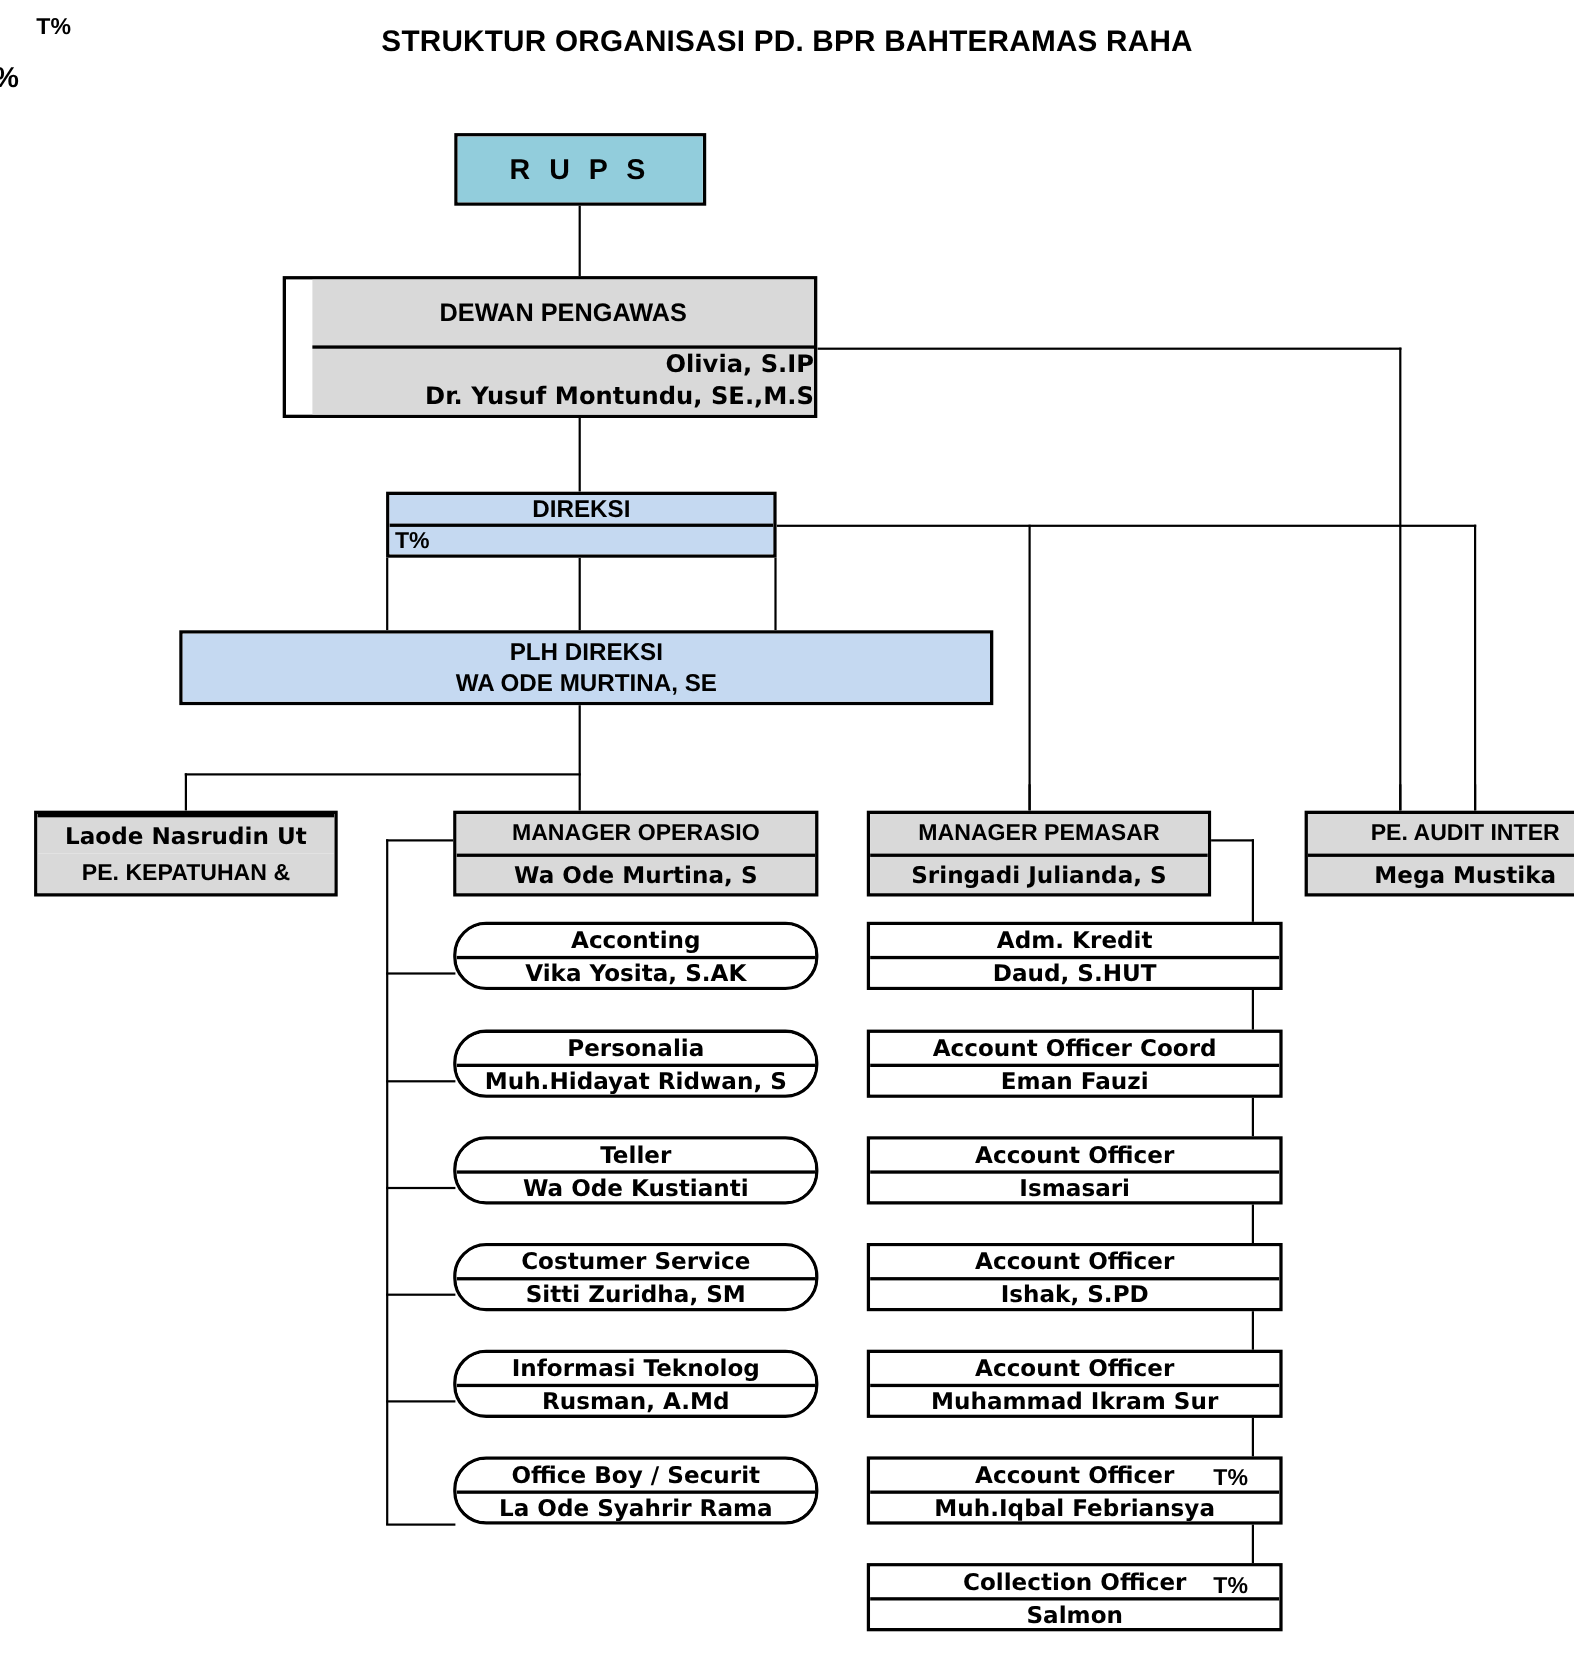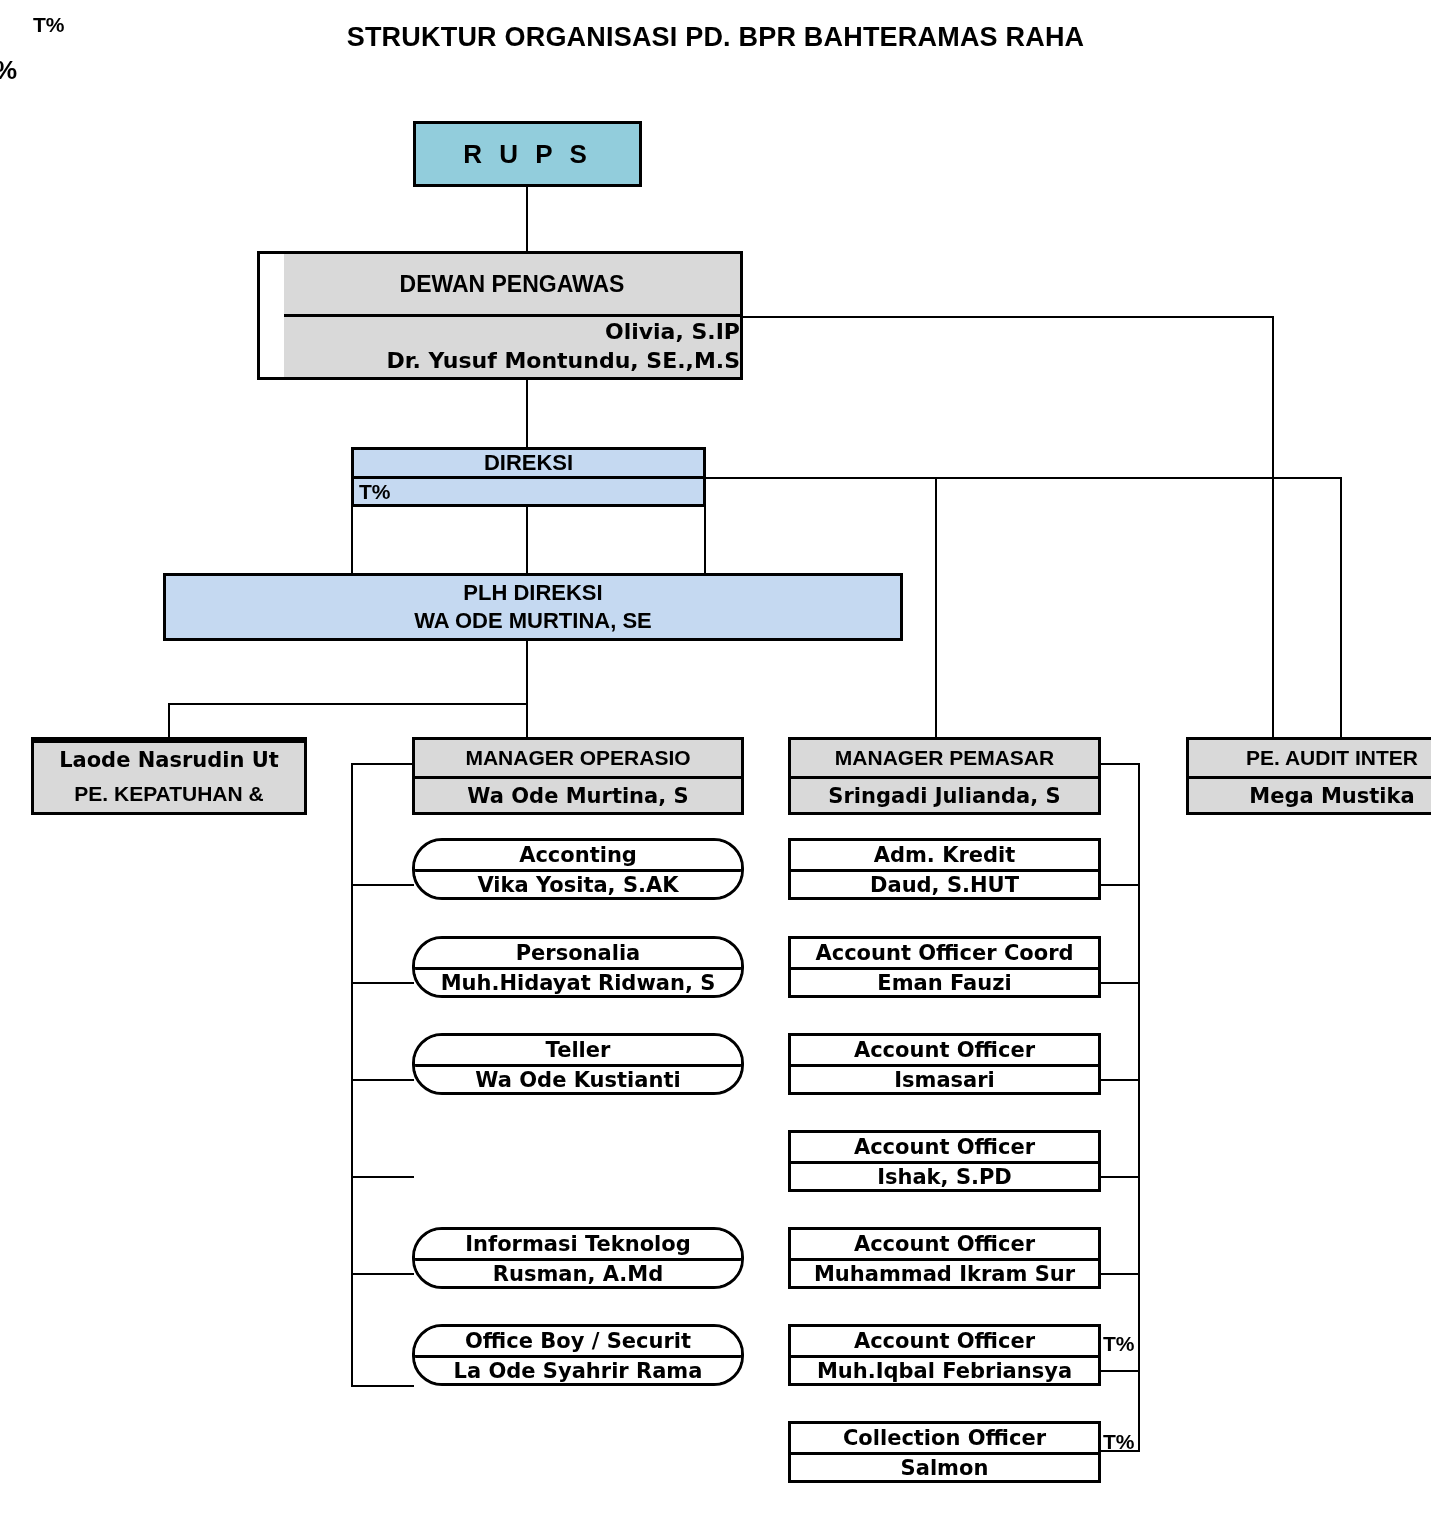--- a/index.html
+++ b/index.html
@@ -112,21 +112,21 @@
   #node-kepatuhan { left: 31px;   width: 276px; }
   #node-operasi   { left: 412px;  width: 332px; }
   #node-pemasaran { left: 788px;  width: 313px; }
   #node-audit     { left: 1186px; width: 292px; }
 
   
   .leaf { height: 62px; }
   .leaf .row-title { height: 28px; font-size: 21px; }
   .leaf .row-body  { height: 28px; font-size: 21px; }
   .col-left  { left: 412px;  width: 332px; border-radius: 30px; }
-  .col-right { left: 788px;  width: 313px; }
+  .col-right { left: 788px;  width: 378px; }
 </style>
 </head>
 <body>
 
 <div id="chart-root">
 
   <div class="artifact" style="left:33px; top:13px;">T%</div>
   <div class="artifact" style="left:-6px; top:55px; font-size:26px;">%</div>
 
   <div id="page-title">STRUKTUR ORGANISASI PD. BPR BAHTERAMAS RAHA</div>
@@ -225,20 +225,24 @@
     <div class="row row-body sep fill-white">Vika Yosita, S.AK</div>
   </div>
   <div class="node leaf col-left" style="top:936px;">
     <div class="row row-title fill-white">Personalia</div>
     <div class="row row-body sep fill-white">Muh.Hidayat Ridwan, S</div>
   </div>
   <div class="node leaf col-left" style="top:1033px;">
     <div class="row row-title fill-white">Teller</div>
     <div class="row row-body sep fill-white">Wa Ode Kustianti</div>
   </div>
+  <div class="node leaf col-left" style="top:1130px;">
+    <div class="row row-title fill-white">Costumer Service</div>
+    <div class="row row-body sep fill-white">Sitti Zuridha, SM</div>
+  </div>
   <div class="node leaf col-left" style="top:1227px;">
     <div class="row row-title fill-white">Informasi Teknolog</div>
     <div class="row row-body sep fill-white">Rusman, A.Md</div>
   </div>
   <div class="node leaf col-left" style="top:1324px;">
     <div class="row row-title fill-white">Office Boy / Securit</div>
     <div class="row row-body sep fill-white">La Ode Syahrir Rama</div>
   </div>
 
   <div class="node leaf col-right" style="top:838px;">

